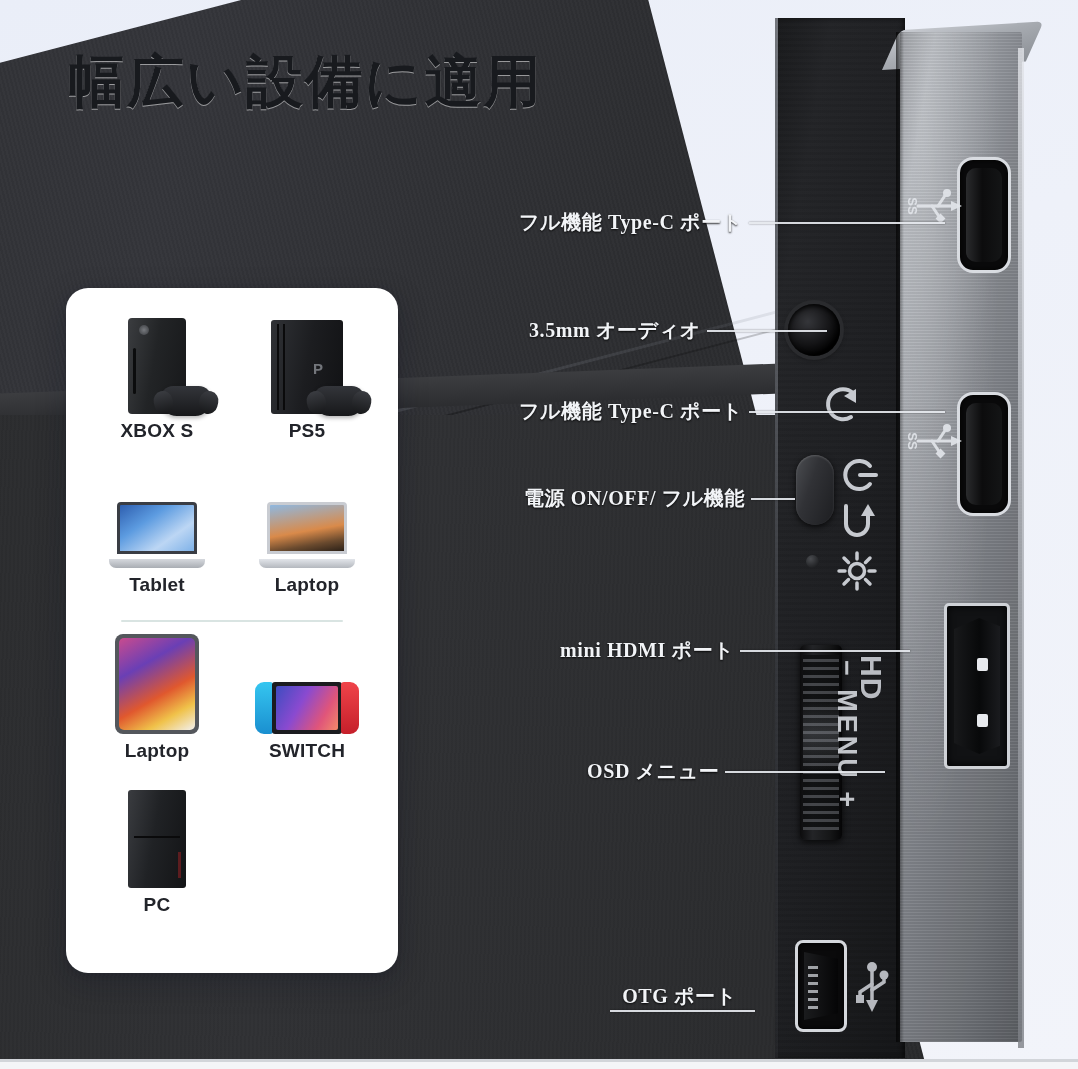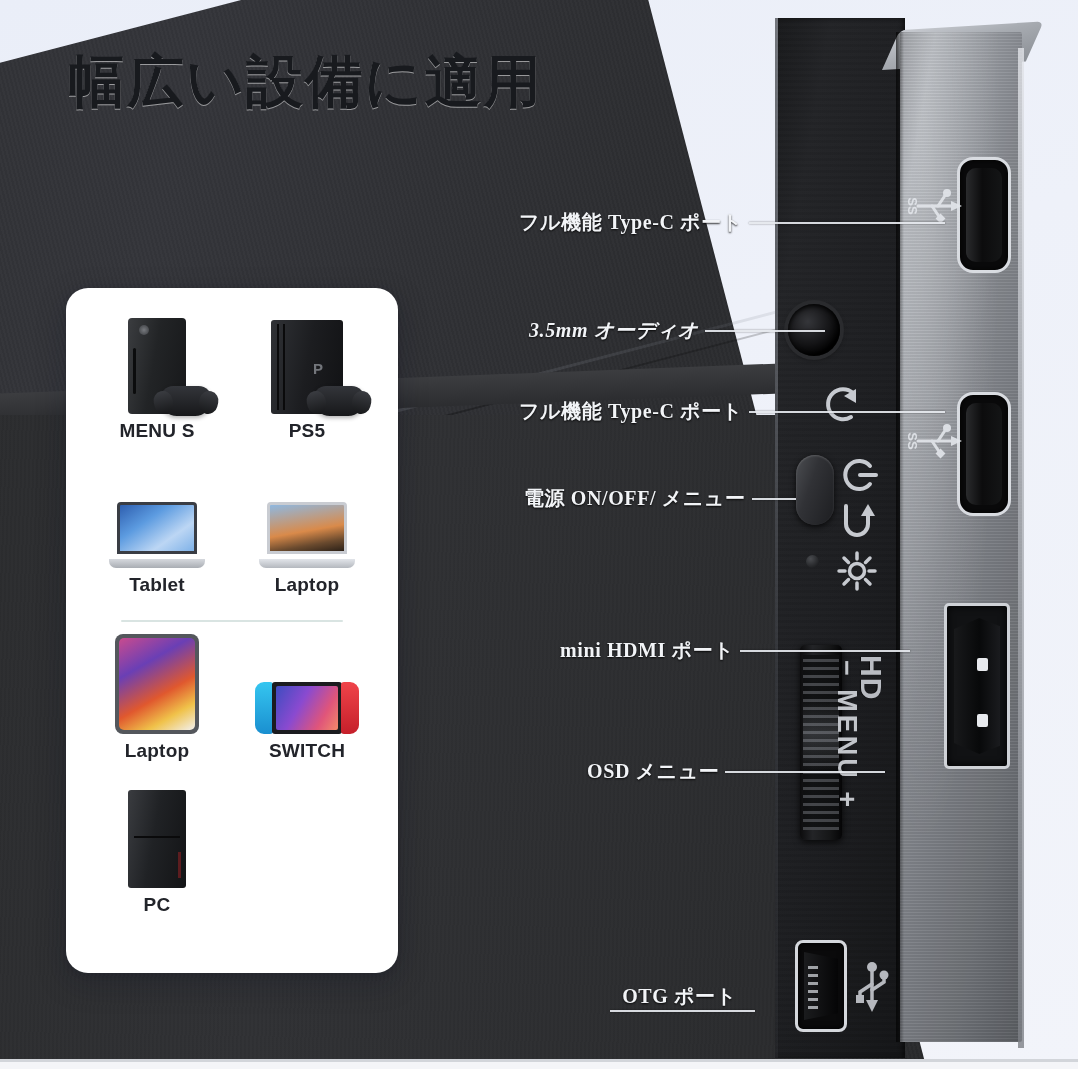--- a/index.html
+++ b/index.html
@@ -335,32 +335,32 @@
     <polygon points="24,52 18,40 30,40" fill="#c7cad0"></polygon>
   </svg>
 
   <div class="title">幅広い設備に適用</div>
 
   <div class="callout" style="left:519px;top:209px;">
     <span class="txt">フル機能 Type-C ポート</span>
     <span class="lead" style="width:196px;"></span>
   </div>
 
-  <div class="callout" style="left:529px;top:317px;font-style:italic;">
+  <div class="callout" style="left:529px;top:317px;">
     <span class="txt">3.5mm オーディオ</span>
     <span class="lead" style="width:120px;"></span>
   </div>
 
   <div class="callout" style="left:519px;top:398px;">
     <span class="txt">フル機能 Type-C ポート</span>
     <span class="lead" style="width:196px;"></span>
   </div>
 
   <div class="callout" style="left:524px;top:485px;">
-    <span class="txt">電源 ON/OFF/ メニュー</span>
+    <span class="txt">電源 ON/OFF/ フル機能</span>
     <span class="lead" style="width:44px;"></span>
   </div>
 
   <div class="callout" style="left:587px;top:758px;">
     <span class="txt">OSD メニュー</span>
     <span class="lead" style="width:160px;"></span>
   </div>
 
   <div class="callout" style="left:560px;top:637px;">
     <span class="txt">mini HDMI ポート</span>
@@ -375,21 +375,21 @@
   <div class="card">
     <div class="card-grid">
 
       <div class="cell">
         <div class="art">
           <div class="xbox">
               <span class="xbox-dot"></span>
               <span class="pad"></span>
             </div>
         </div>
-        <div class="cap">MENU S</div>
+        <div class="cap">XBOX S</div>
       </div>
 
       <div class="cell">
         <div class="art">
           <div class="ps5">
               <i class="fin"></i>
               <i class="fin2"></i>
               <span class="logo">P</span>
               <span class="pad" style="right:-22px;"></span>
             </div>

